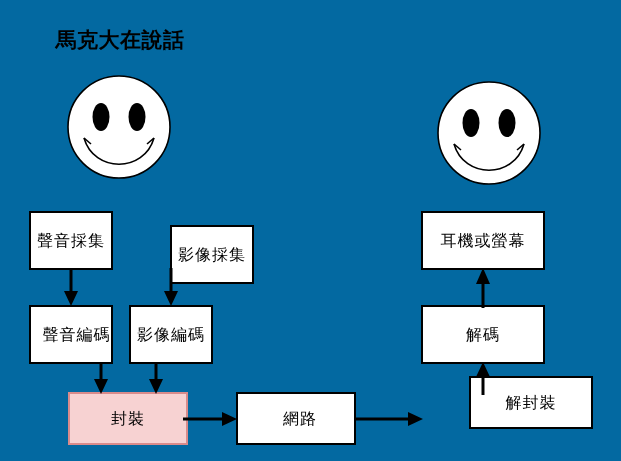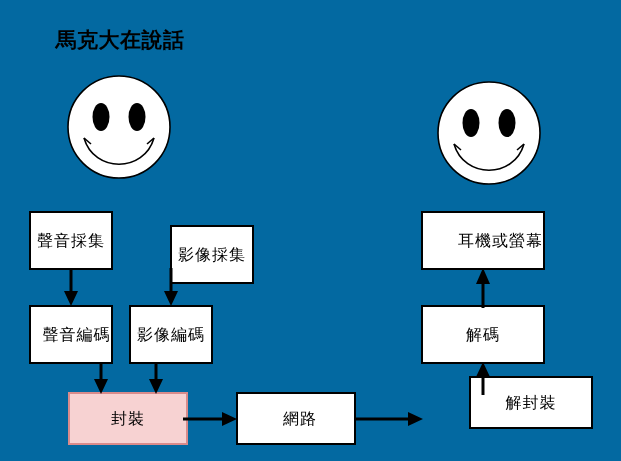--- a/index.html
+++ b/index.html
@@ -132,21 +132,21 @@
   </div>
 
   <div class="node" style="left:421px; top:376px; width:124px; height:53px;margin-left:48px;">
     <span class="node-label">解封裝</span>
   </div>
 
   <div class="node" style="left:421px; top:305px; width:124px; height:59px;">
     <span class="node-label">解碼</span>
   </div>
 
-  <div class="node" style="left:421px; top:211px; width:124px; height:59px;justify-content:flex-end;">
+  <div class="node" style="left:421px; top:211px; width:124px; height:59px;">
     <span class="node-label">耳機或螢幕</span>
   </div>
 
   <svg class="edge" style="left:56px; top:268px;" width="30" height="40" viewBox="0 0 30 40">
     <line x1="15" y1="0" x2="15" y2="26"></line>
     <polygon points="15,38 8,23 22,23"></polygon>
   </svg>
 
   <svg class="edge" style="left:156px; top:268px;" width="30" height="40" viewBox="0 0 30 40">
     <line x1="15" y1="0" x2="15" y2="26"></line>

